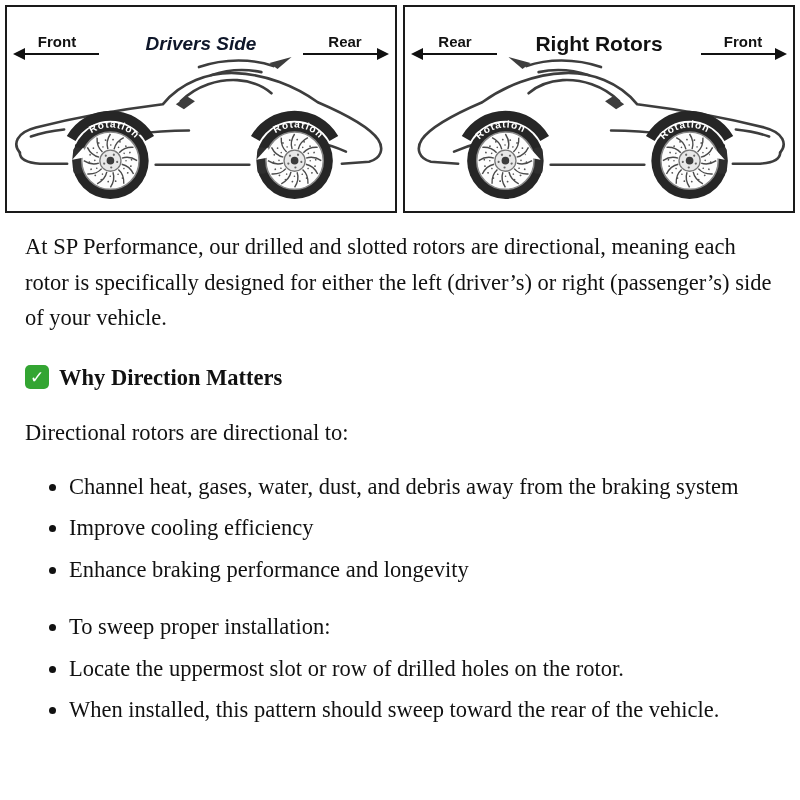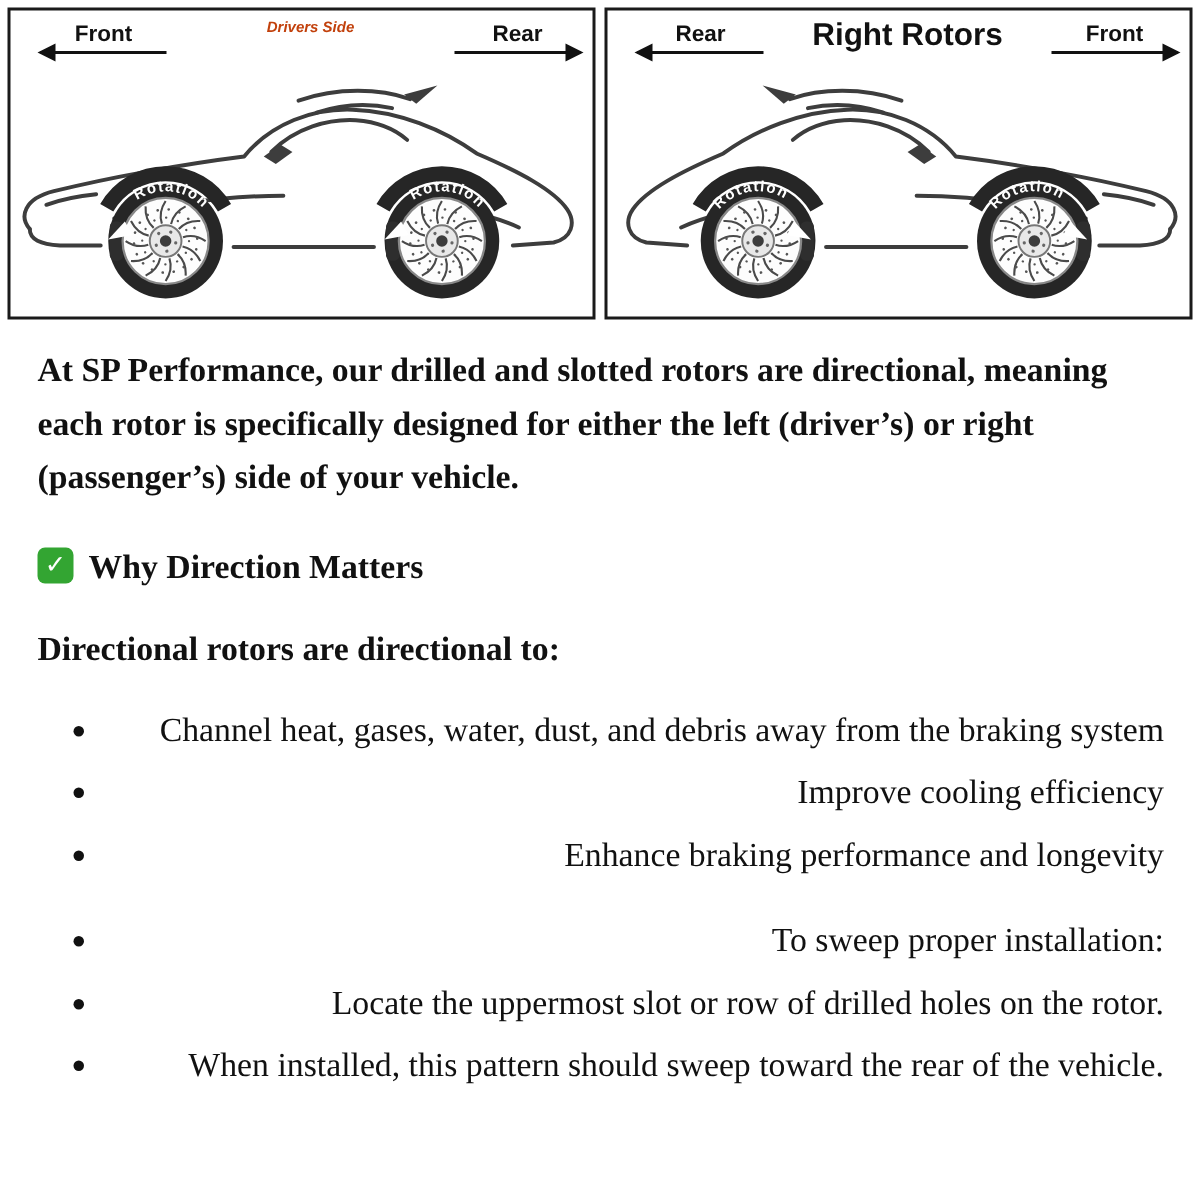--- a/index.html
+++ b/index.html
@@ -1,46 +1,46 @@
 <!DOCTYPE html>
 <html><head>
 <meta charset="utf-8">
 <style>
   html,body{margin:0;padding:0;background:#fff;}
   body{width:800px;min-height:800px;color:#111;font-family:"Liberation Serif",serif;}
 
   
   .diagram{display:flex;gap:6px;padding:5px 5px 0 5px;}
   .panel{flex:1;border:2px solid #1a1a1a;background:#fff;overflow:hidden;}
-  .panel-header{display:flex;justify-content:space-between;align-items:flex-start;
-    padding:6px 8px 0 20px;font-family:"Liberation Sans",sans-serif;height:48px;box-sizing:border-box;}
+  .panel-header{display:flex;justify-content:space-between;align-items:flex-end;
+    padding:6px 8px 0 8px;font-family:"Liberation Sans",sans-serif;height:48px;box-sizing:border-box;}
   .dir-label{display:flex;flex-direction:column;align-items:center;width:84px;margin-top:2px;}
   .dir-text{font-weight:bold;font-size:15px;line-height:1.1;}
   .dir-arrow{position:relative;height:2.5px;background:#111;width:100%;margin-top:2px;}
   .arrow-left::before{content:"";position:absolute;left:-2px;top:-5px;
     border-top:6.5px solid transparent;border-bottom:6.5px solid transparent;border-right:12px solid #111;}
   .arrow-right::after{content:"";position:absolute;right:-2px;top:-5px;
     border-top:6.5px solid transparent;border-bottom:6.5px solid transparent;border-left:12px solid #111;}
   .panel-title-block{text-align:center;flex:1;}
   .panel-title{font-weight:bold;font-size:21px;line-height:1.05;}
-  .panel-subtitle{font-weight:bold;font-style:italic;font-size:10px;color:#c2410c;}
+  .panel-subtitle{font-weight:bold;font-style:italic;font-size:19px;color:#0f172a;}
   .car-svg{width:100%;height:156px;display:block;}
   .rot-text{font-family:"Liberation Sans",sans-serif;font-size:10px;font-weight:bold;fill:#fff;letter-spacing:1px;}
 
   
   .content{padding:16px 24px 26px 25px;font-size:22.5px;line-height:1.58;}
-  .content p{margin:0 0 18px 0;font-weight:bold;}
+  .content p{margin:0 0 18px 0;}
   .heading{display:flex;align-items:center;gap:10px;font-size:22.5px;margin:24px 0 20px 0;}
   .heading.bold{font-weight:bold;}
   .heading.normal{font-weight:normal;}
   .check-icon{display:inline-flex;align-items:center;justify-content:center;
     width:24px;height:24px;border-radius:5px;background:#33a532;color:#fff;
     font-family:"DejaVu Sans",sans-serif;font-weight:bold;font-size:17px;flex:none;}
   .mag-icon{display:inline-flex;flex:none;}
-  ul{margin:0 0 22px 0;padding-left:44px;text-align:right;}
+  ul{margin:0 0 22px 0;padding-left:44px;}
   li{margin-bottom:6px;}
 </style>
 </head>
 <body>
 
 <svg width="0" height="0" style="position:absolute" aria-hidden="true">
   <defs>
     <path id="slotp" d="M 0,-26.5 Q -5,-19 -2.5,-11.5"></path>
     <g id="rotor">
       <circle r="28.5" fill="#fdfdfd" stroke="#888" stroke-width="1.5"></circle>

